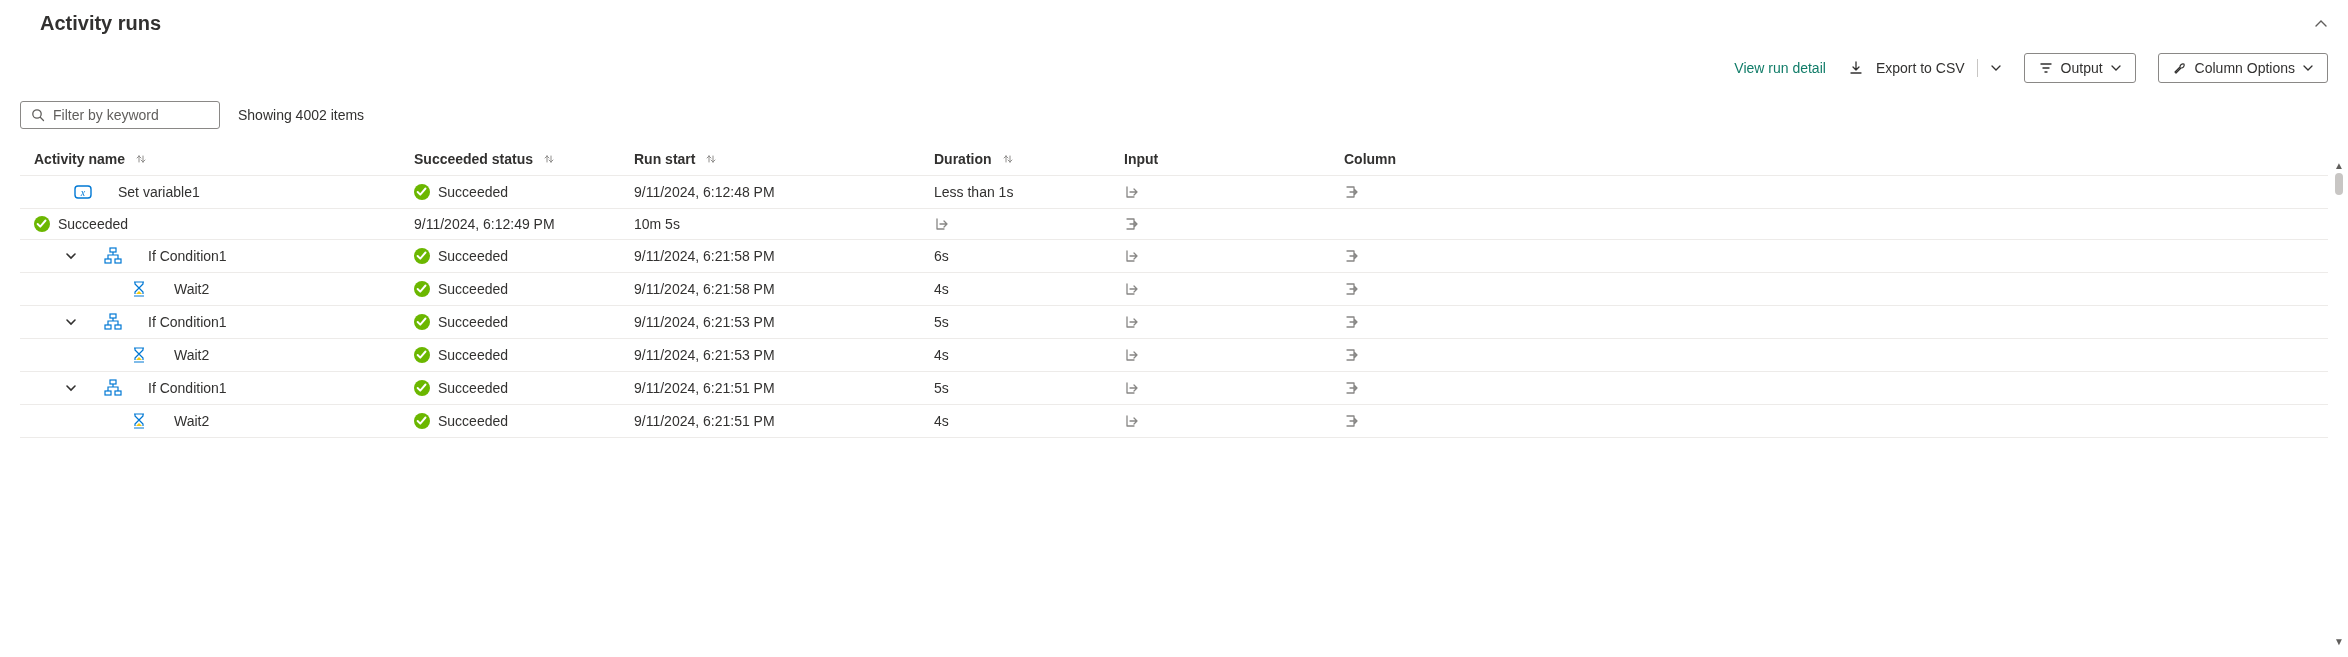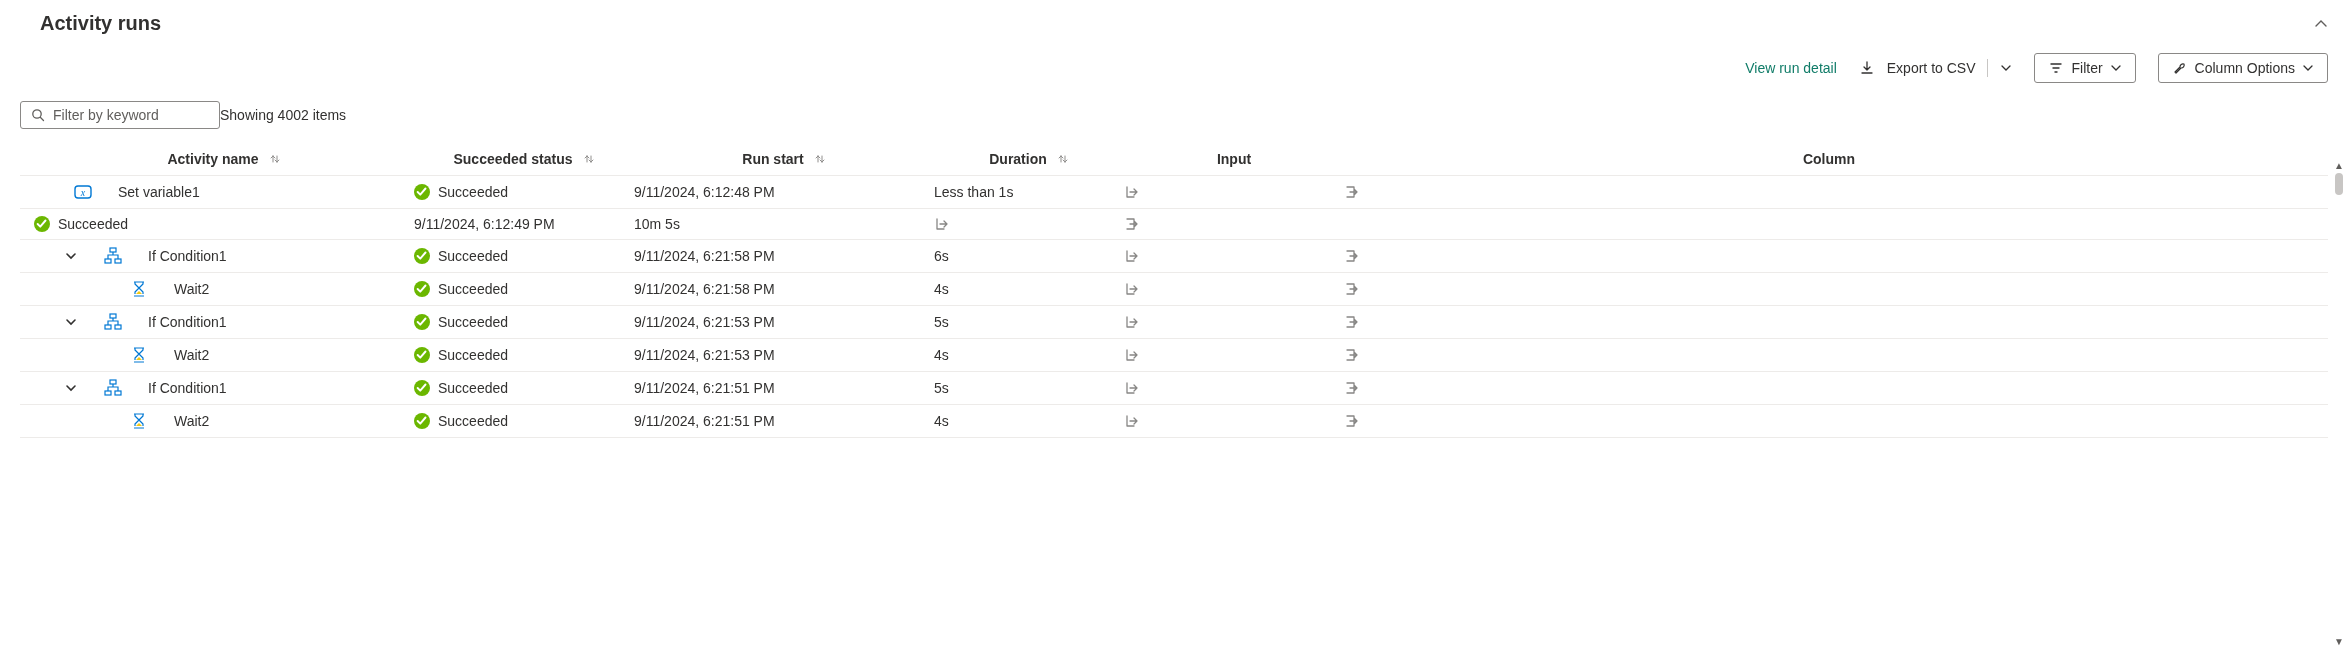--- a/index.html
+++ b/index.html
@@ -58,20 +58,21 @@
       border: 1px solid #8a8886;
       border-radius: 3px;
       background: #fff;
       font-size: 14px;
       cursor: pointer;
       color: #323130;
     }
     .filter-row {
       display: flex;
       align-items: center;
+      gap: 18px;
       margin-bottom: 14px;
     }
     .search-box {
       display: flex;
       align-items: center;
       gap: 8px;
       border: 1px solid #8a8886;
       border-radius: 3px;
       padding: 5px 10px;
       width: 200px;
@@ -94,21 +95,20 @@
       padding: 8px 14px;
       font-weight: 600;
       font-size: 14px;
       color: #323130;
     }
     .col-head {
       display: flex;
       align-items: center;
       gap: 10px;
       cursor: pointer;
-      justify-content: center;
     }
     .sort-icon { opacity: 0.7; }
     .table-body {
       border-top: 1px solid #edebe9;
     }
     .row {
       display: grid;
       grid-template-columns: 380px 220px 300px 190px 220px 1fr;
       padding: 7px 14px;
       border-bottom: 1px solid #edebe9;
@@ -208,21 +208,21 @@
           <path d="M2 4l4 4 4-4" stroke="#323130" stroke-width="1.3" fill="none" stroke-linecap="round"></path>
         </svg>
     </span>
   </div>
   <button class="btn">
     <span>
       <svg width="14" height="14" viewBox="0 0 14 14">
           <path d="M2 3h10M4 7h6M6 11h2" stroke="#323130" stroke-width="1.4" stroke-linecap="round"></path>
         </svg>
     </span>
-    <span>Filter</span>
+    <span>Output</span>
     <span>
       <svg width="10" height="10" viewBox="0 0 10 10">
           <path d="M1 3l4 4 4-4" stroke="#323130" stroke-width="1.3" fill="none" stroke-linecap="round"></path>
         </svg>
     </span>
   </button>
   <button class="btn">
     <span>
       <svg width="14" height="14" viewBox="0 0 14 14">
           <path d="M11 3a3 3 0 01-3 4L3 12l-1-1 5-5a3 3 0 014-3z" stroke="#323130" stroke-width="1.2" fill="none" stroke-linejoin="round"></path>

